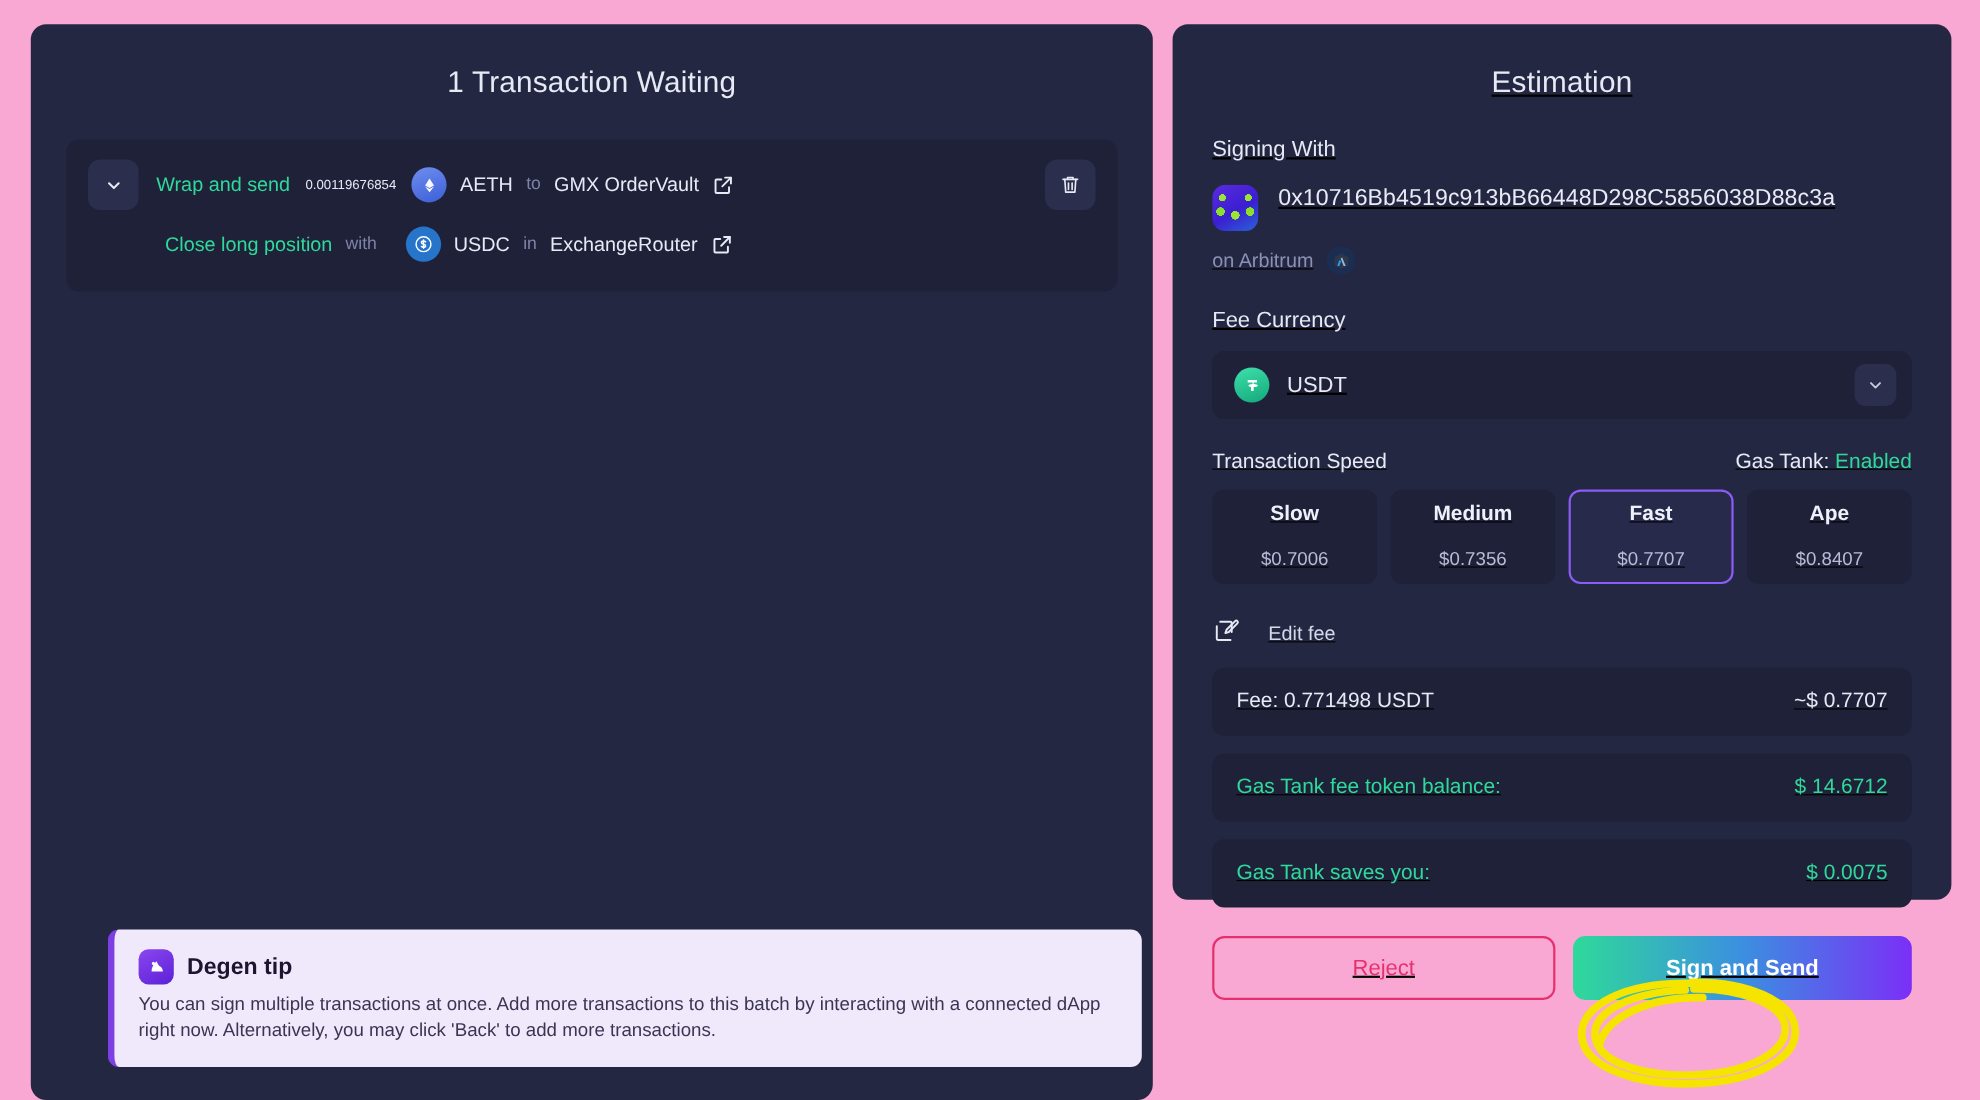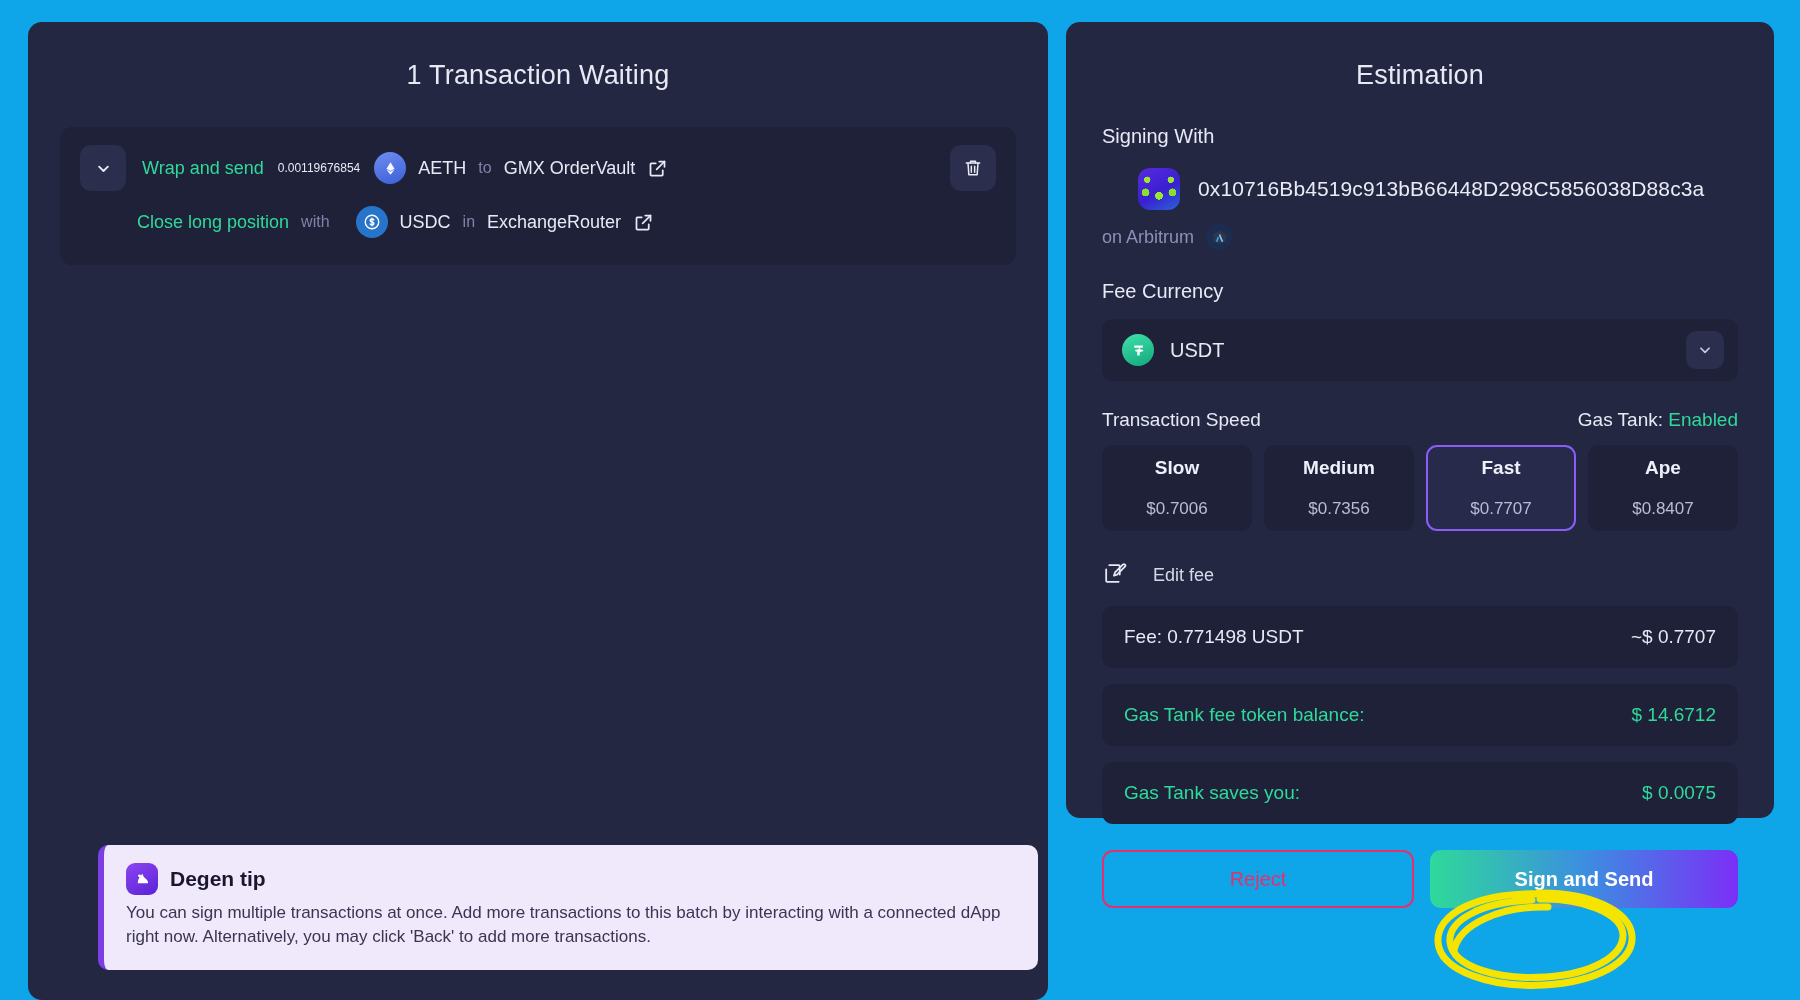--- a/index.html
+++ b/index.html
@@ -2,30 +2,30 @@
 <html><head>
 <meta charset="utf-8">
 <style>
   * { box-sizing: border-box; margin: 0; padding: 0; }
   html, body {
     width: 1800px; height: 1000px;
     background: #393d5e;
     font-family: "Liberation Sans", sans-serif;
     overflow: hidden;
   }
-  .stage { position: relative; width: 1800px; height: 1000px; background: #0ea5e9; }
+  .stage { position: relative; width: 1800px; height: 1000px; background: #f9a8d4; }
 
   
   .panel {
     position: absolute;
     background: #242742;
     border-radius: 14px;
   }
   #left-panel  { left: 28px;  top: 22px; width: 1020px; height: 978px; }
-  #right-panel { left: 1066px; top: 22px; width: 708px;  height: 796px; }
+  #right-panel { left: 1066px; top: 22px; width: 708px;  height: 796px; text-decoration: underline; }
 
   .panel-title {
     text-align: center;
     color: #e7e9f5;
     font-size: 27px;
     font-weight: 500;
     letter-spacing: .2px;
     margin-top: 38px;
   }
 
@@ -46,21 +46,21 @@
     border-radius: 11px;
     display: flex; align-items: center; justify-content: center;
     flex: none;
     cursor: pointer;
   }
   .chev { width: 15px; height: 15px; }
   .chev svg, .trash svg { display: block; }
   .trash { position: absolute; right: 20px; top: 18px; }
 
   .act-green { color: #2fd99a; font-size: 18px; font-weight: 500; margin-left: 16px; }
-  .tx-row + .tx-row .act-green { margin-left: 0; text-align: center; }
+  .tx-row + .tx-row .act-green { margin-left: 13px; text-align: center; }
   .amount   { color: #e7e9f5; font-size: 12px; font-weight: 500; margin-left: 14px; }
   .muted-sm { color: #7e83a8; font-size: 16px; margin: 0 12px; }
   .tok-name { color: #e7e9f5; font-size: 18px; font-weight: 500; margin-left: 12px; }
   .dest     { color: #e7e9f5; font-size: 18px; font-weight: 500; }
 
   .coin {
     width: 32px; height: 32px; border-radius: 50%;
     display: flex; align-items: center; justify-content: center;
     flex: none; margin-left: 14px;
     font-size: 17px; color: #fff;
@@ -89,21 +89,21 @@
     font-size: 17px;
   }
   .tip-title { color: #1b1630; font-size: 21px; font-weight: 700; }
   .tip-body  { color: #3a3552; font-size: 17px; line-height: 1.45; margin-top: 6px; }
 
   
   .sec { padding: 0 36px; }
   .label { color: #e7e9f5; font-size: 20px; font-weight: 500; }
   .label-sm { color: #e7e9f5; font-size: 19px; font-weight: 500; }
 
-  .signer-row { display: flex; align-items: center; gap: 18px; margin-top: 20px; margin-left: 36px; }
+  .signer-row { display: flex; align-items: flex-start; gap: 18px; margin-top: 20px; }
   .identicon {
     width: 42px; height: 42px; border-radius: 12px; flex: none;
     background:
       radial-gradient(circle at 22% 28%, #9ae632 0 7%, transparent 7.5%),
       radial-gradient(circle at 78% 28%, #9ae632 0 7%, transparent 7.5%),
       radial-gradient(circle at 50% 66%, #9ae632 0 11%, transparent 11.5%),
       radial-gradient(circle at 18% 58%, #8ce02a 0 9%, transparent 9.5%),
       radial-gradient(circle at 82% 58%, #8ce02a 0 9%, transparent 9.5%),
       linear-gradient(150deg,#5b2ae0,#3a1fd0 55%,#2b63d8);
   }

